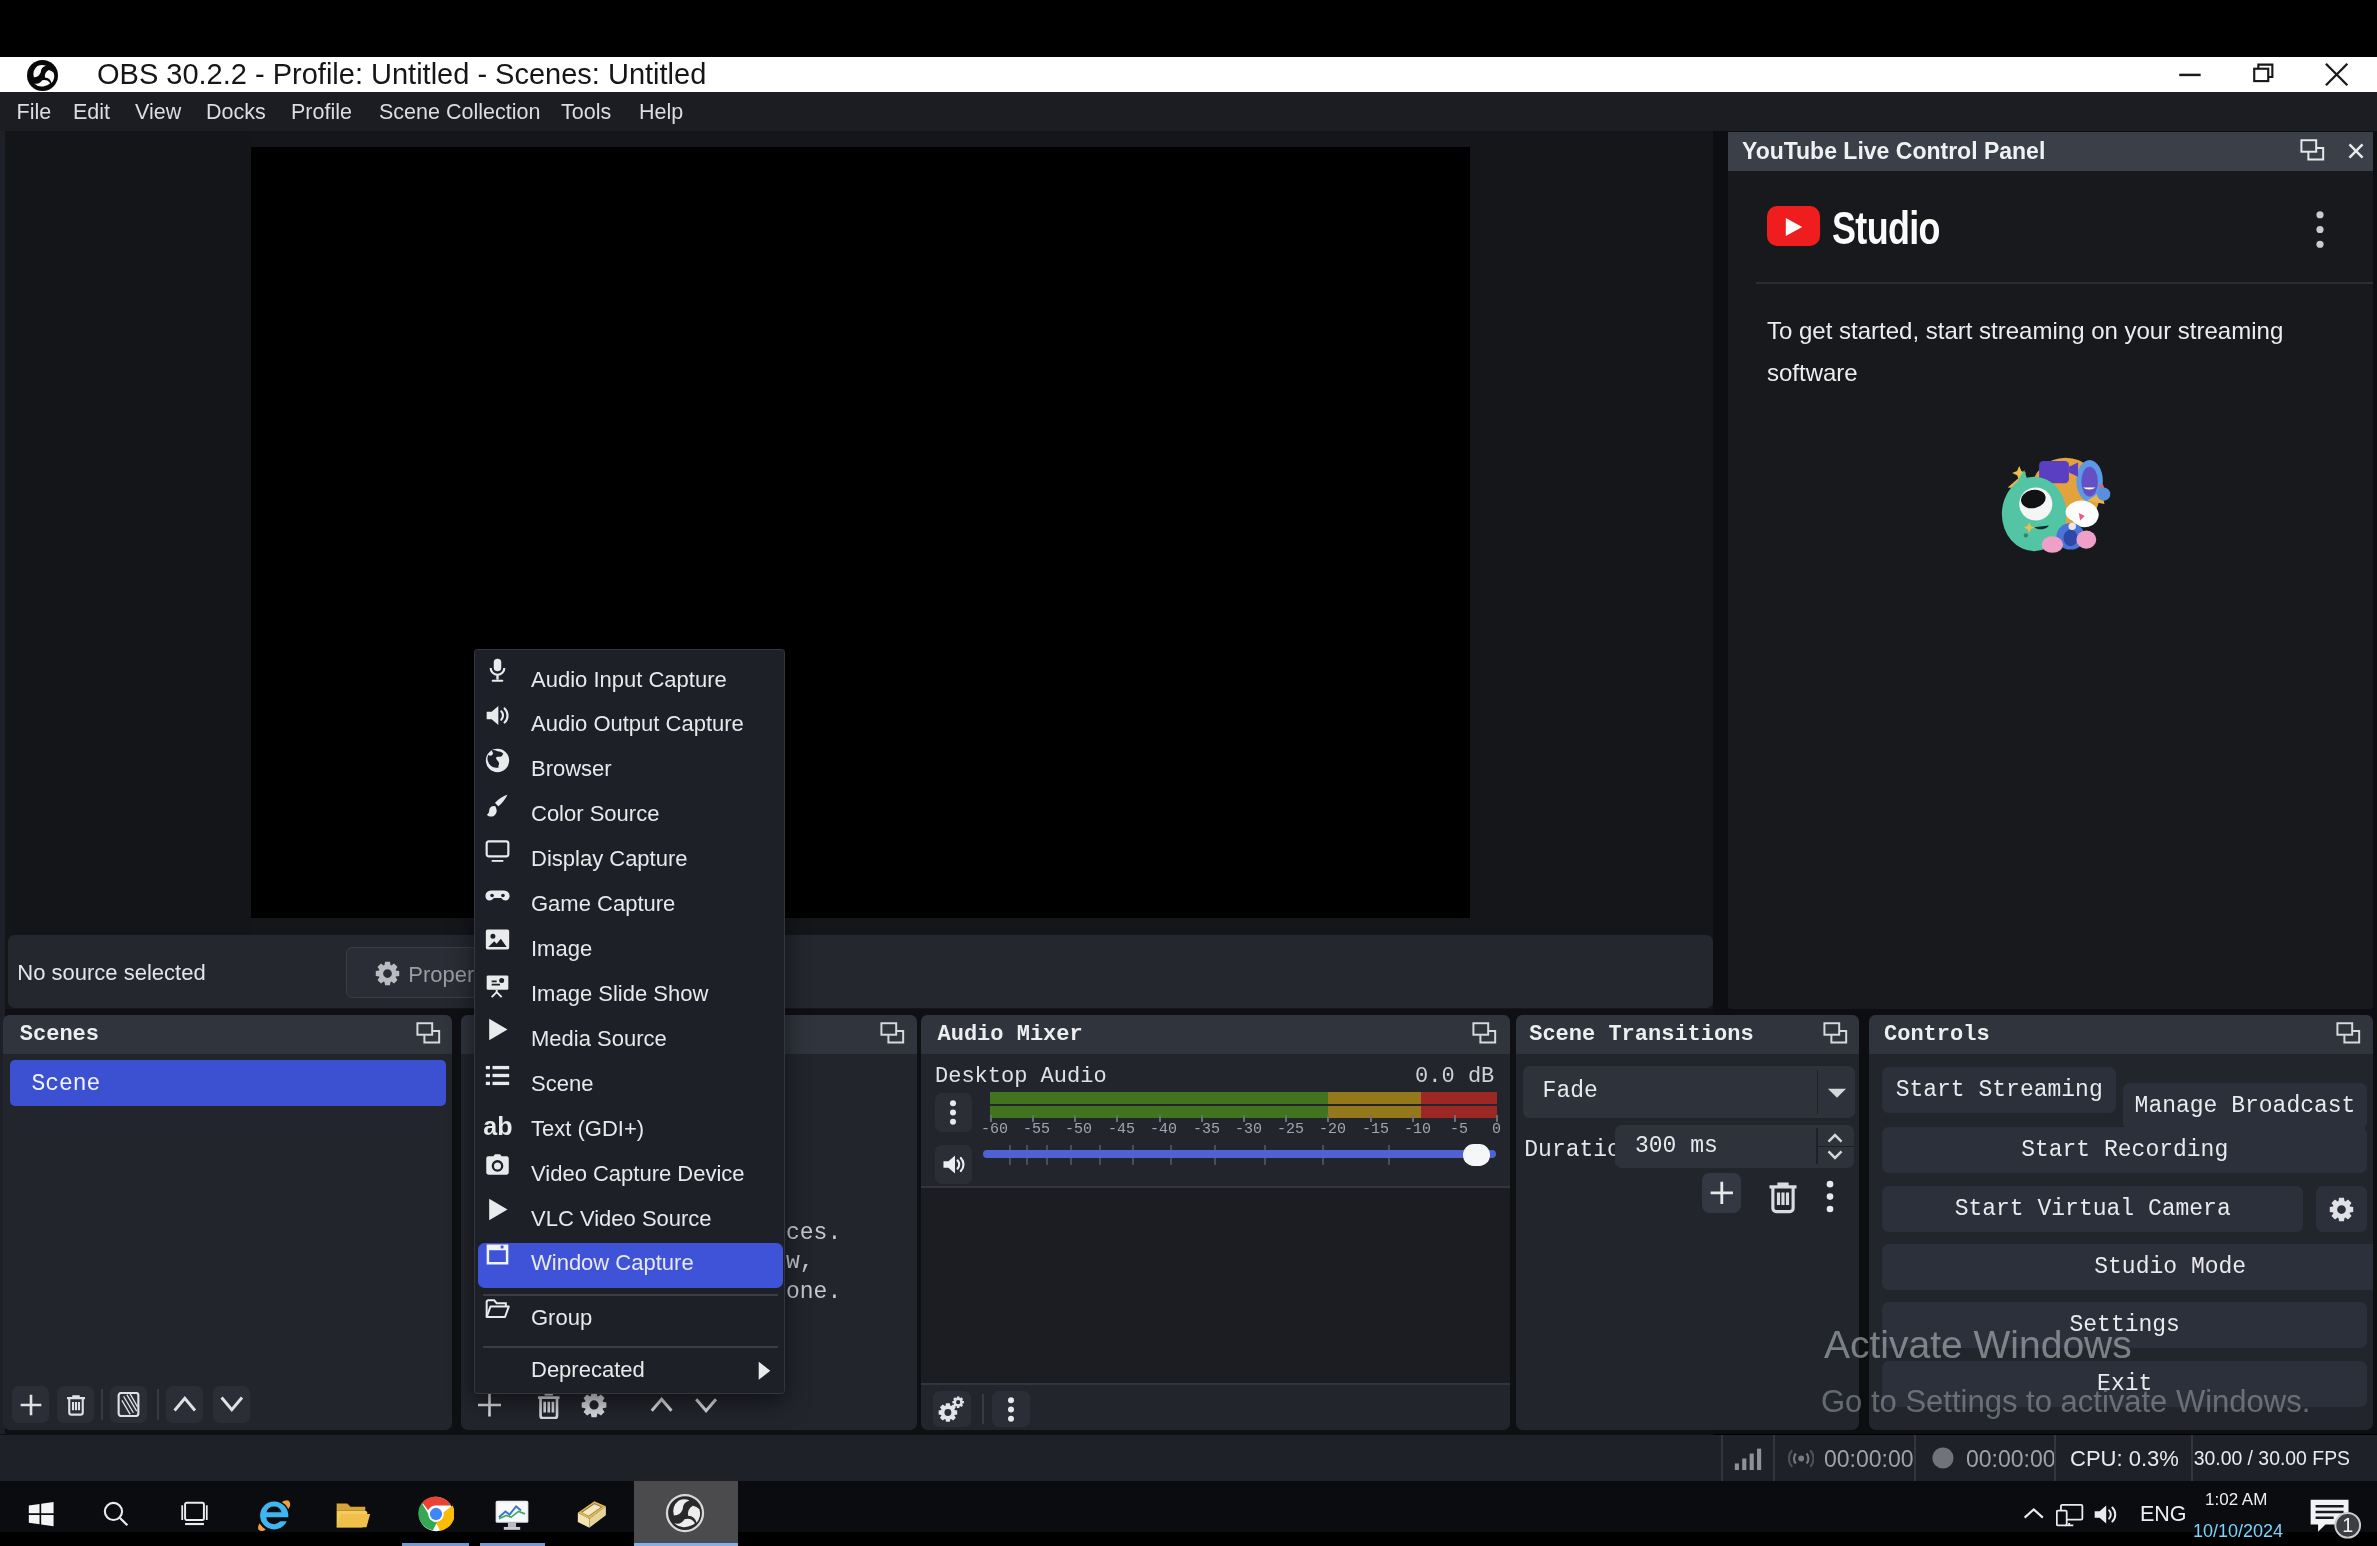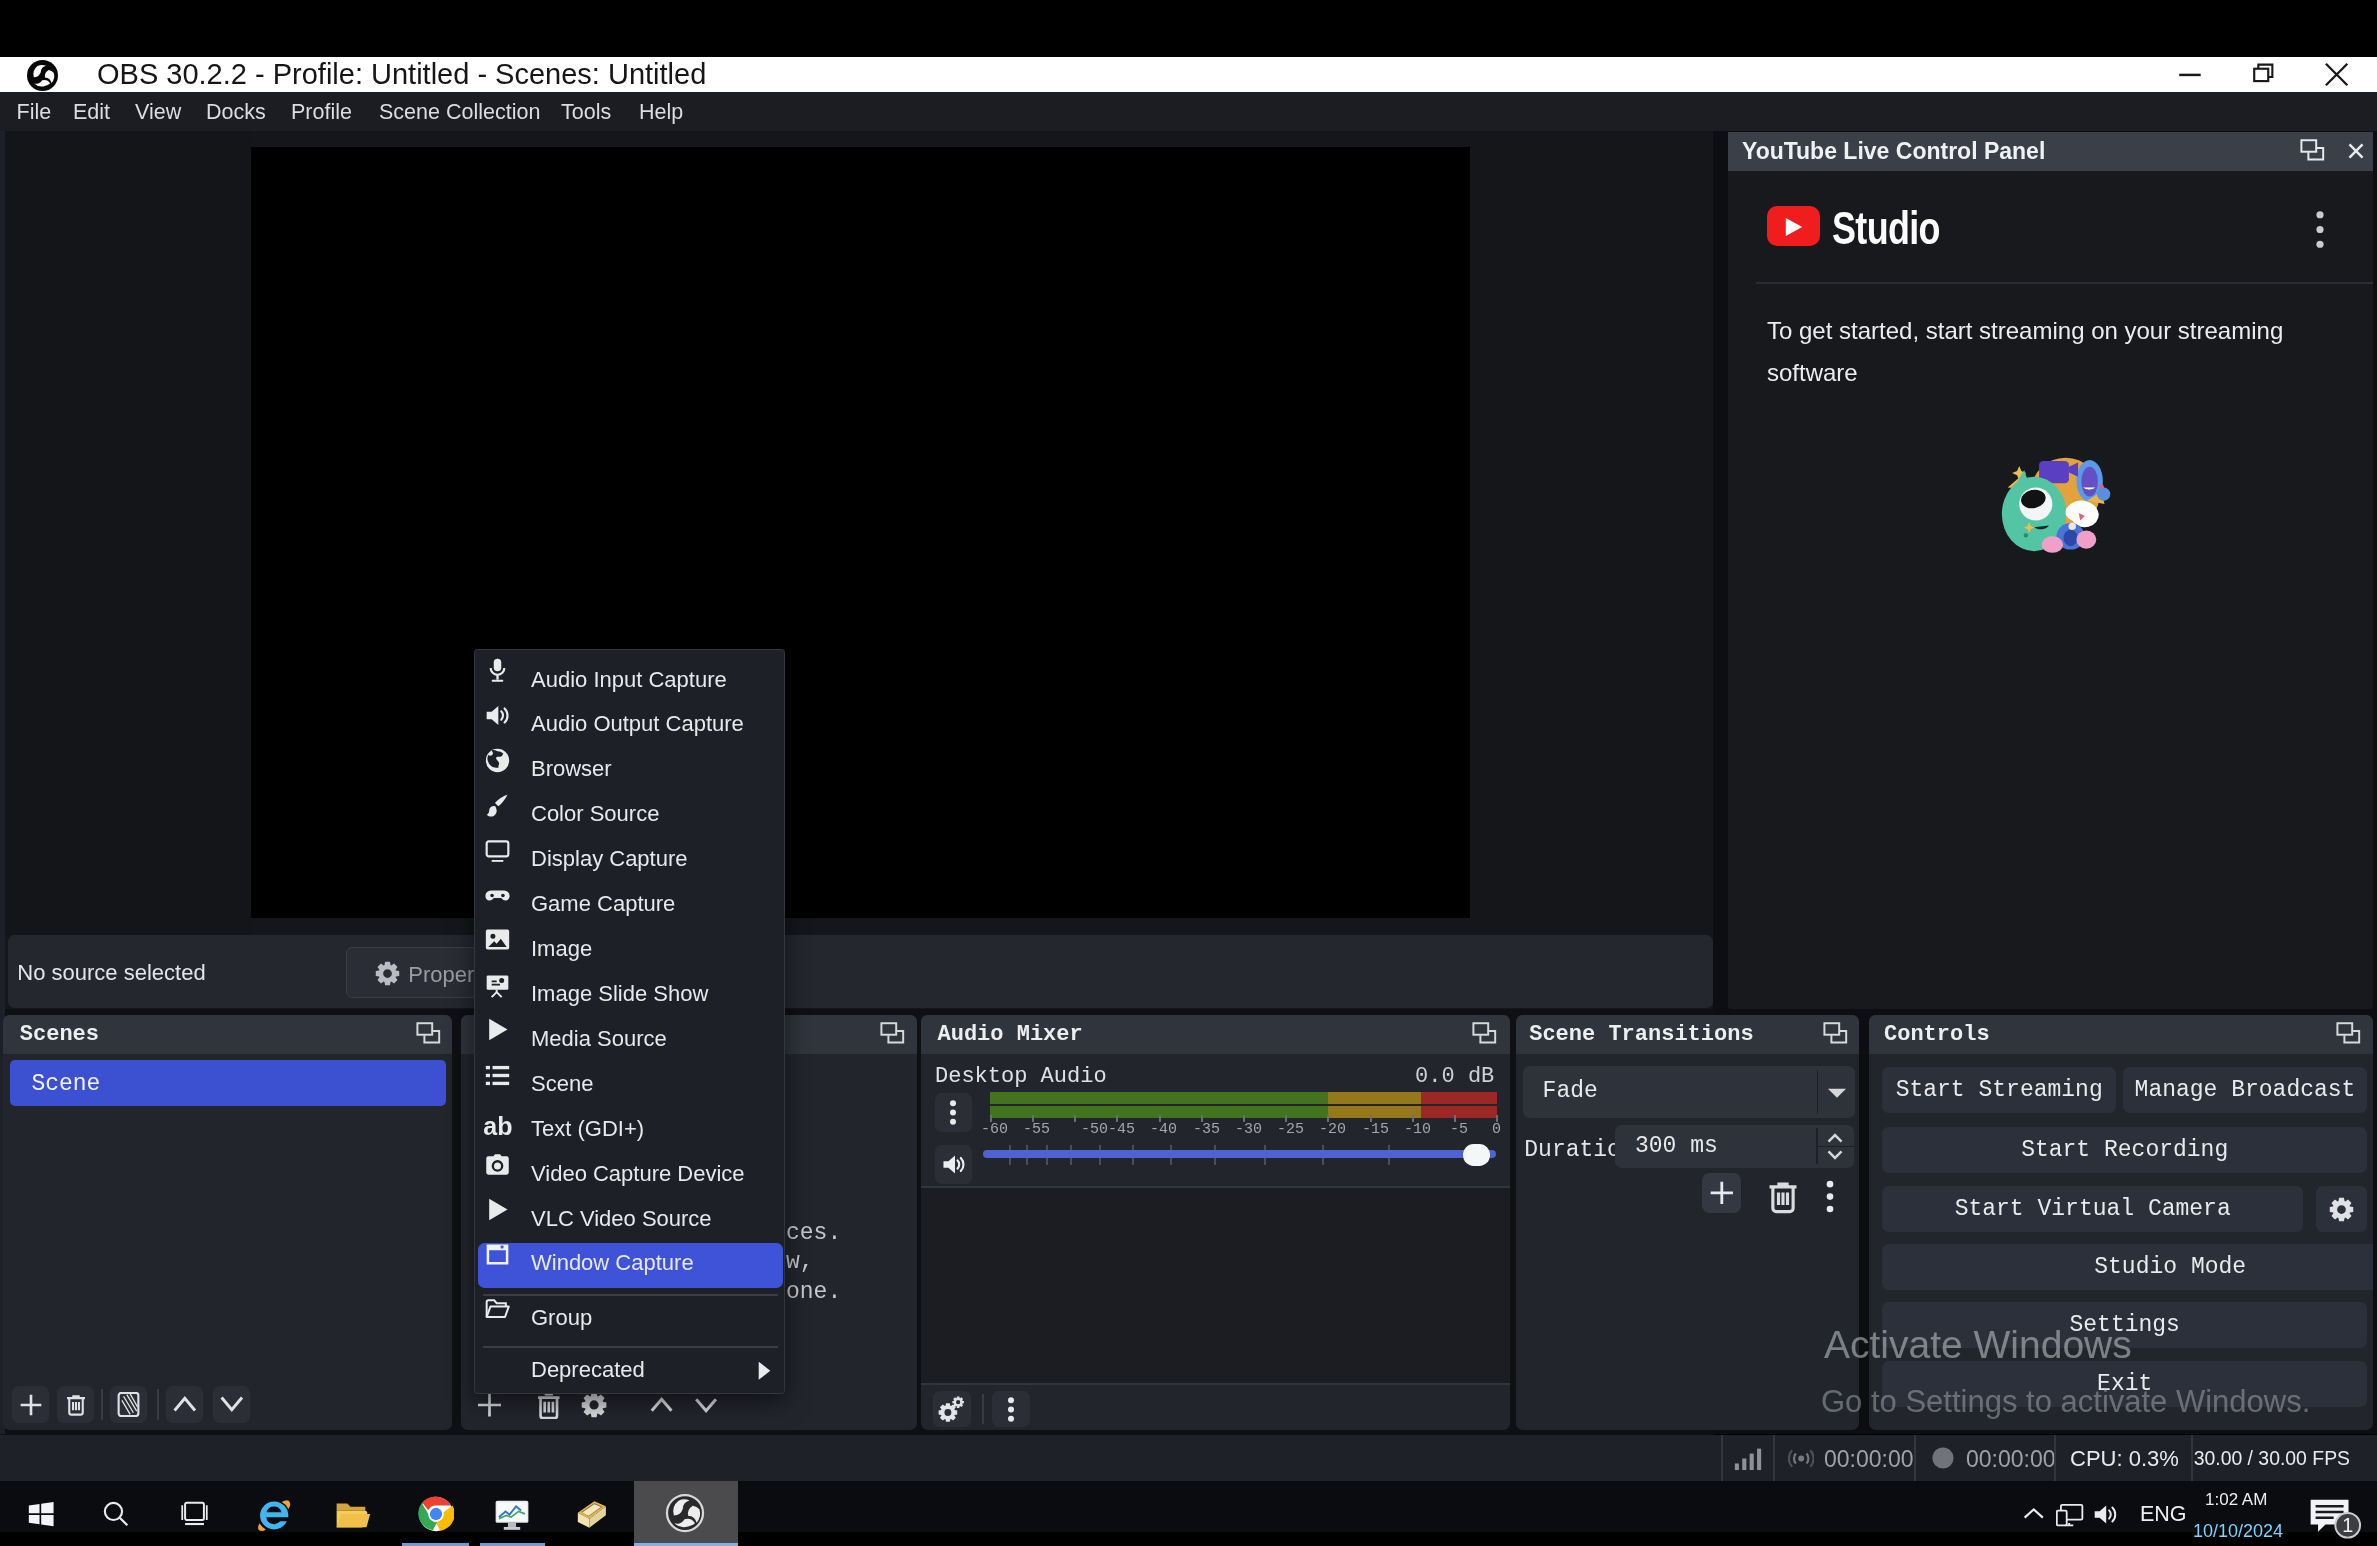--- a/index.html
+++ b/index.html
@@ -179,21 +179,21 @@
         <circle cx="6" cy="15" r="3.6"></circle>
         <circle cx="6" cy="26" r="3.6"></circle>
     </svg>
   </div>
 
   <div class="abs" style="left:69px;top:77px;width:507px;height:12.4px;background:linear-gradient(to right,#42731f 0,#42731f 66.6%,#96781c 66.6%,#96781c 85%,#9d2724 85%,#9d2724 100%)"></div>
   <div class="abs" style="left:69px;top:91px;width:507px;height:12.4px;background:linear-gradient(to right,#42731f 0,#42731f 66.6%,#96781c 66.6%,#96781c 85%,#9d2724 85%,#9d2724 100%)"></div>
 
   <div class="t dbl" style="left:60px">-60</div>
   <div class="t dbl" style="left:102px">-55</div>
-  <div class="t dbl" style="left:160px">-50</div>
+  <div class="t dbl" style="left:144px">-50</div>
   <div class="t dbl" style="left:187px">-45</div>
   <div class="t dbl" style="left:229px">-40</div>
   <div class="t dbl" style="left:272px">-35</div>
   <div class="t dbl" style="left:314px">-30</div>
   <div class="t dbl" style="left:356px">-25</div>
   <div class="t dbl" style="left:398px">-20</div>
   <div class="t dbl" style="left:441px">-15</div>
   <div class="t dbl" style="left:483px">-10</div>
   <div class="t dbl" style="left:529px">-5</div>
   <div class="t dbl" style="left:571px">0</div>
@@ -296,21 +296,21 @@
 </div>
 
 <div class="abs panel" id="controls" style="left:1869px;top:1015px;width:504px;height:415px">
   <div class="phead"></div>
   <div class="ptitle" style="left:15px">Controls</div>
   <svg class="popicon" style="left:467px" viewBox="0 0 30 28" fill="none" stroke="#d7d9dd" stroke-width="2.4">
     <rect x="1.5" y="1.5" width="18" height="14"></rect>
     <path d="M10 16 v9 h18 v-14 h-9"></path>
   </svg>
   <div class="cbtn" style="left:13.2px;top:52px;width:234px;height:46px;line-height:46px">Start Streaming</div>
-  <div class="cbtn" style="left:254px;top:52px;width:244px;height:46px;line-height:46px">Manage Broadcast</div>
+  <div class="cbtn" style="left:254px;top:68px;width:244px;height:46px;line-height:46px">Manage Broadcast</div>
   <div class="cbtn" style="left:13.2px;top:112px;width:485px;height:46px;line-height:46px">Start Recording</div>
   <div class="cbtn" style="left:13.2px;top:171px;width:421px;height:46px;line-height:46px">Start Virtual Camera</div>
   <div class="cbtn" style="left:447px;top:171px;width:51px;height:46px">
     <svg class="abs" style="left:13.2px;top:10.7px" width="25" height="25" viewBox="0 0 24 24" fill="#dfe1e4">
         <use href="#gear8"></use>
       </svg>
   </div>
   <div class="cbtn" style="left:13.2px;top:229px;width:576px;height:46px;line-height:46px">Studio Mode</div>
   <div class="cbtn" style="left:13.2px;top:287px;width:485px;height:46px;line-height:46px">Settings</div>
   <div class="cbtn" style="left:13.2px;top:346px;width:485px;height:46px;line-height:46px">Exit</div>

